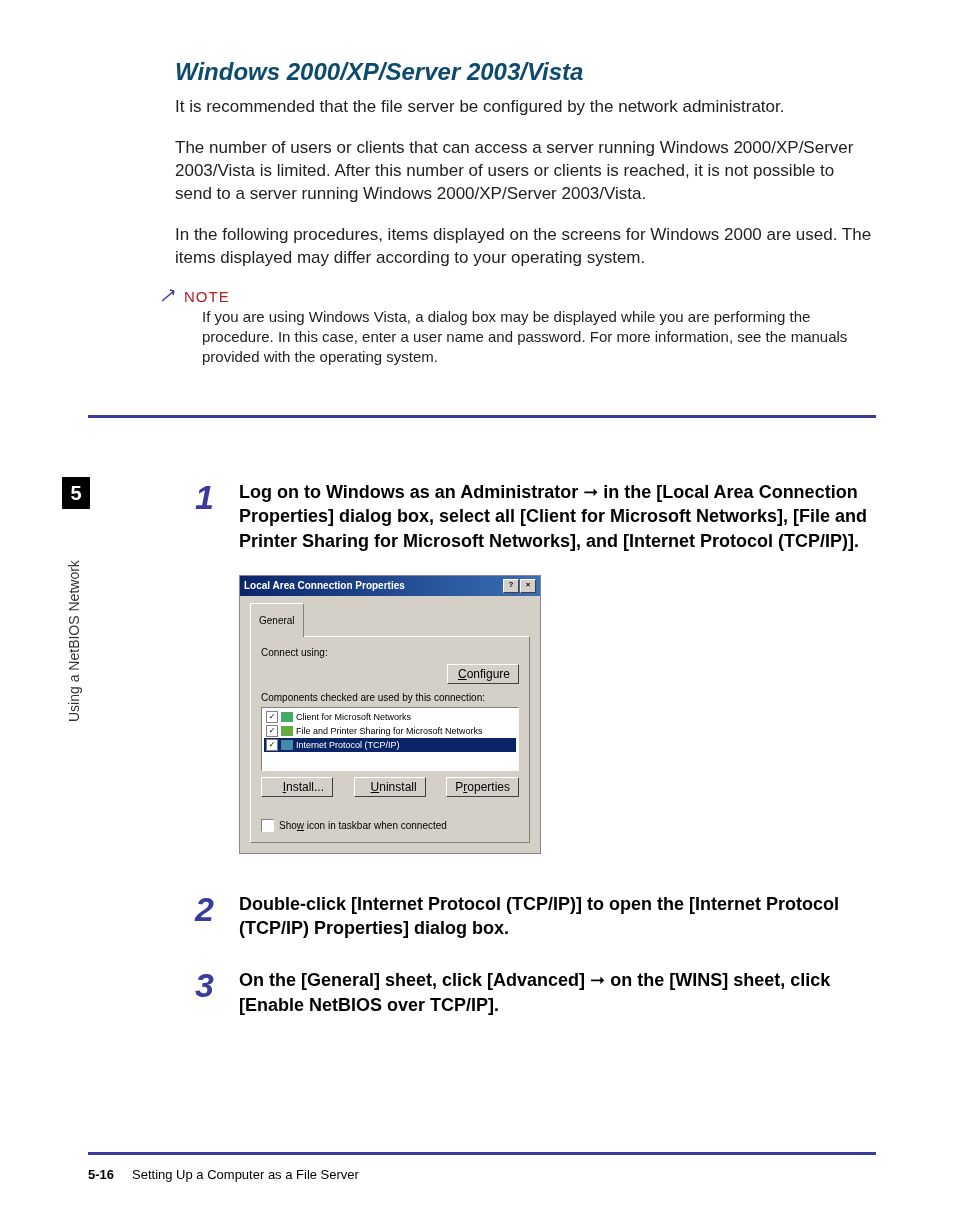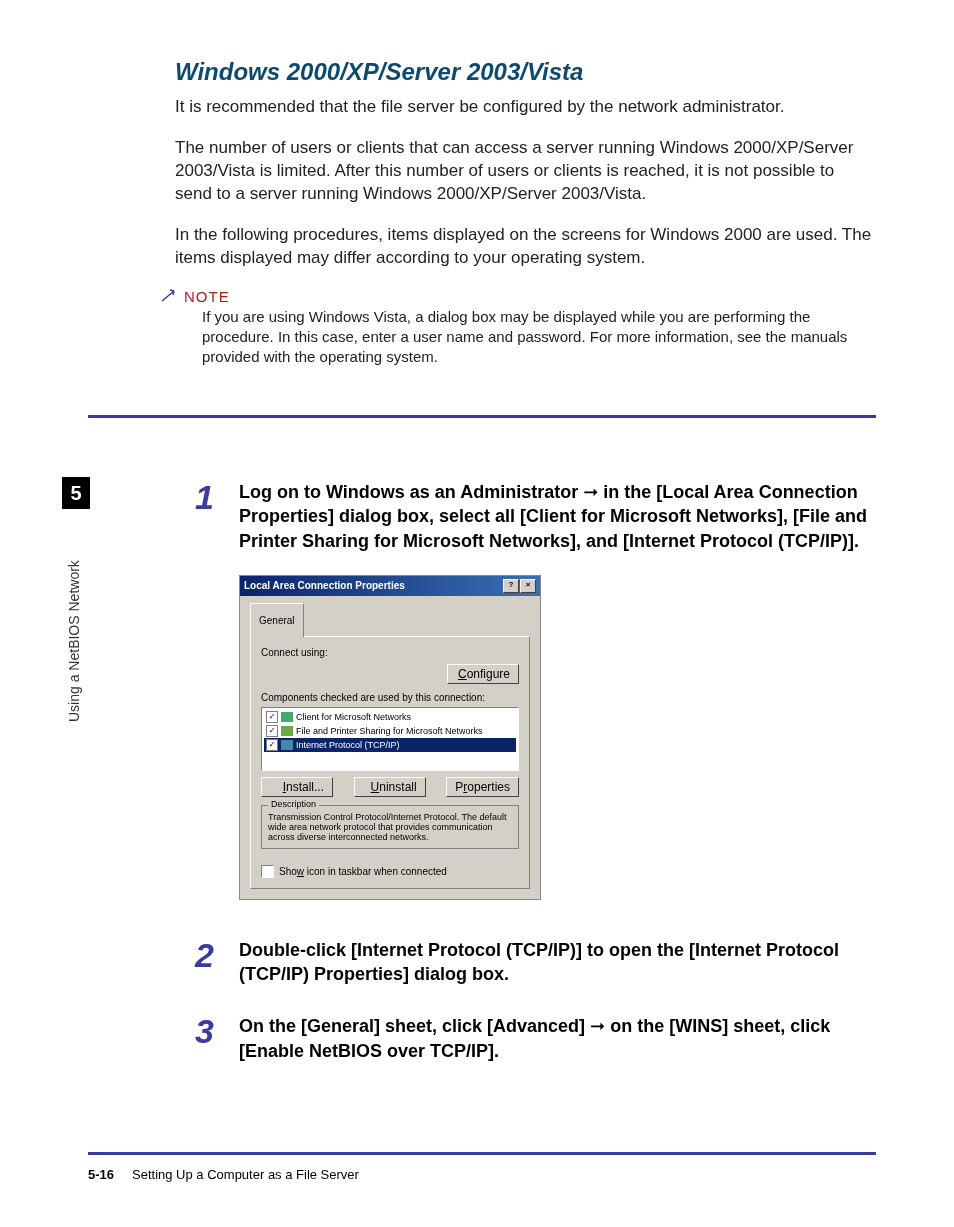--- a/index.html
+++ b/index.html
@@ -261,21 +261,21 @@
     position: absolute;
     top: -7px;
     left: 6px;
     background: #d4d0c8;
     padding: 0 3px;
   }
   .checkbox-row {
     display: flex;
     align-items: center;
     gap: 5px;
-    margin-top: 16px;
+    margin-top: 22px;
     font-size: 10px;
     text-align: right;
   }
   .checkbox-empty {
     width: 11px;
     height: 11px;
     border: 1px solid #808080;
     border-right-color: #fff;
     border-bottom-color: #fff;
     background: #fff;
@@ -380,24 +380,20 @@
             <span class="checkbox">✓</span>
             <span class="comp-icon proto"></span>
             <span>Internet Protocol (TCP/IP)</span>
           </div>
         </div>
         <div class="btn-row-3">
           <div class="win-button"><u>I</u>nstall...</div>
           <div class="win-button"><u>U</u>ninstall</div>
           <div class="win-button">P<u>r</u>operties</div>
         </div>
-        <div class="fieldset">
-          <div class="fieldset-label">Description</div>
-          <div>Transmission Control Protocol/Internet Protocol. The default wide area network protocol that provides communication across diverse interconnected networks.</div>
-        </div>
         <div class="checkbox-row">
           <span class="checkbox-empty"></span>
           <span>Sho<u>w</u> icon in taskbar when connected</span>
         </div>
       </div>
     </div>
   </div>
 
   <div class="step" style="margin-top:38px;">
     <div class="step-number">2</div>

